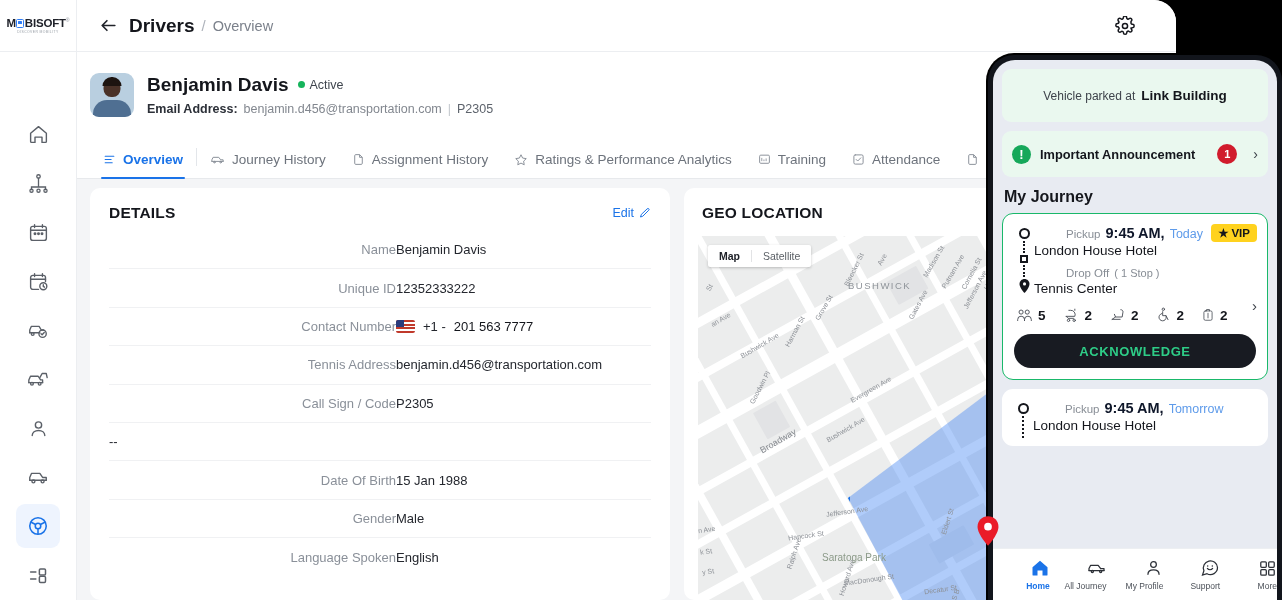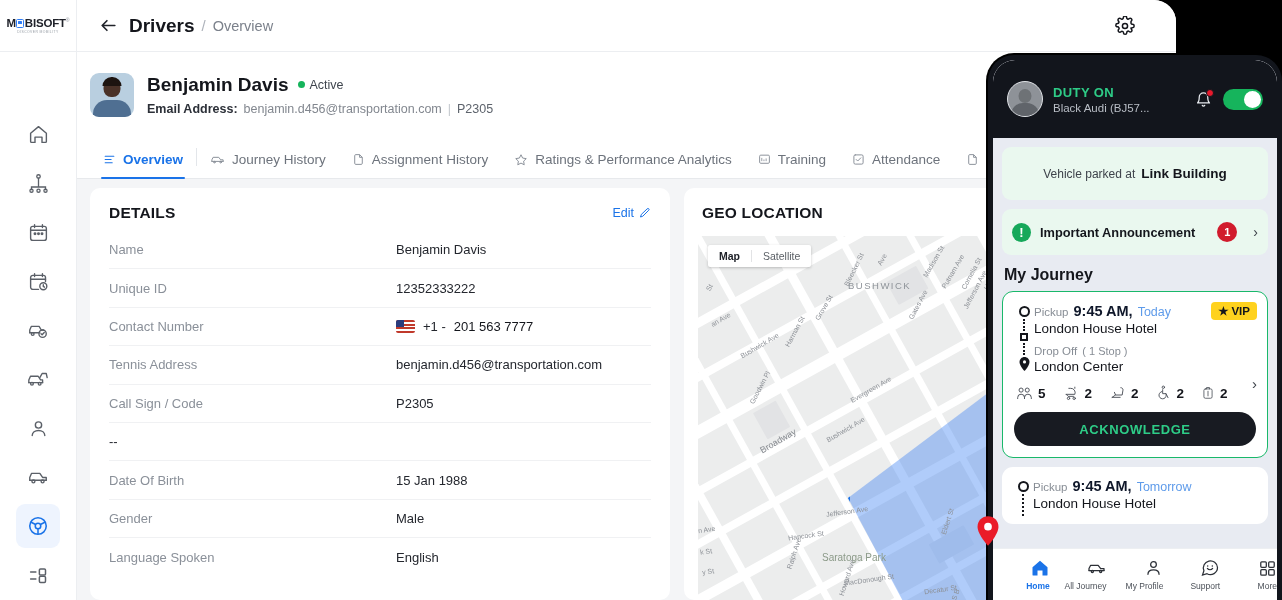--- a/index.html
+++ b/index.html
@@ -91,21 +91,21 @@
   .tab.active:after{
     content:""; position:absolute; left:11px; right:11px; bottom:-1px; height:2.5px;
     background:#1a73e8; border-radius:2px;
   }
   .tab-div{ width:1px; height:18px; background:#e3e6ea; margin-bottom:12px; }
 
   
   .content{ position:absolute; left:77px; top:179px; width:1099px; height:421px;
     background:#f4f5f7; display:flex; gap:14px; padding:9px 0 0 13px; }
   .card{ background:#fff; border-radius:10px; }
-  .details-card{ width:580px; height:412px; padding:16px 19px 0 19px; overflow:hidden; }
+  .details-card{ width:580px; height:412px; padding:16px 19px 0 19px; overflow:hidden;text-align:right; }
   .card-head{ display:flex;align-items:center;justify-content:space-between; }
   .card-title{ font-size:15.5px; font-weight:700; color:#14161c; letter-spacing:.2px;}
   .edit-link{ font-size:12.5px; color:#1a73e8; display:flex;align-items:center;gap:5px;cursor:pointer;}
 
   .rows{ margin-top:9px; }
   .row{ display:flex; align-items:center; height:38.4px; border-bottom:1px solid #f0f1f3; }
   .row:last-child{ border-bottom:none; }
   .row-label{ width:287px; font-size:13px; color:#8a9099; }
   .row-value{ font-size:13px; color:#24272e; display:flex;align-items:center;gap:8px;}
   .flag{ width:19px;height:13px;border-radius:2px;overflow:hidden;position:relative;
@@ -191,21 +191,21 @@
     position:relative;
   }
   .jcard.plain{ border:none; margin-top:9px; padding-bottom:6px; }
   .jrow{ display:flex; }
   .jtrack{ width:20px; display:flex;flex-direction:column;align-items:center;padding-top:3px;flex:none;}
   .tk-o{ width:11px;height:11px;border-radius:50%;border:2.6px solid #14161c;background:#fff;}
   .tk-dots{ width:0;border-left:2px dotted #14161c;height:12px;margin:2px 0;}
   .tk-sq{ width:8px;height:8px;border:2px solid #14161c;background:#fff;}
   .tk-pin{ width:11px;height:14px;}
   .jtext{ flex:1; }
-  .j-lbl{ font-size:11.5px; color:#878d95; }
+  .j-lbl{ font-size:11.5px; color:#878d95;margin-left:32px; }
   .j-time{ font-size:14.5px; font-weight:700; color:#0f172a; }
   .j-day{ font-size:12.5px; color:#5e9bea; }
   .j-place{ font-size:13.5px; color:#14161c; margin-top:2px; }
   .j-stop{ font-size:11px; color:#878d95; }
   .vip{
     position:absolute; right:10px; top:10px; background:#ffd21e; border-radius:4px;
     padding:2px 7px; font-size:11.5px; font-weight:700; color:#14161c;
     display:flex; align-items:center; gap:3px;
   }
   .jchev{ position:absolute; right:10px; top:50%; color:#3d424a; font-size:15px; }
@@ -558,40 +558,20 @@
           <circle cx="12" cy="11.3" r="4.2" fill="#fff"></circle>
         </svg>
       </div>
     </div>
   </div>
 </div>
 
 <div class="phone">
   <div class="phone-screen">
 
-    <div class="ph-head">
-      <div class="ph-av">
-          <div class="h"></div>
-          <div class="b"></div>
-        </div>
-      <div class="ph-duty">
-        <div class="ph-duty-t">DUTY ON</div>
-        <div class="ph-duty-s">Black Audi (BJ57...</div>
-      </div>
-      <div class="ph-right">
-        <div class="bell">
-          <svg width="17" height="19" viewBox="0 0 24 24" fill="none" stroke="#e6e9ee" stroke-width="1.8" stroke-linecap="round" stroke-linejoin="round">
-            <path d="M18 8.6a6 6 0 1 0-12 0c0 6.4-2.5 8.2-2.5 8.2h17S18 15 18 8.6"></path>
-              <path d="M13.7 20.3a2 2 0 0 1-3.4 0"></path>
-          </svg>
-          <span class="bell-dot"></span>
-        </div>
-        <div class="toggle"></div>
-      </div>
-    </div>
 
     <div class="ph-body">
       <div class="parked">
         <span>Vehicle parked at</span>
         <b>Link Building</b>
       </div>
 
       <div class="announce">
         <span class="ann-ico">!</span>
         <span class="ann-txt">Important Announcement</span>
@@ -623,21 +603,21 @@
             <div style="display:flex;align-items:baseline;gap:5px;">
               <span class="j-lbl">Pickup</span>
               <span class="j-time">9:45 AM,</span>
               <span class="j-day">Today</span>
             </div>
             <div class="j-place">London House Hotel</div>
             <div style="display:flex;align-items:baseline;gap:5px;margin-top:9px;">
               <span class="j-lbl">Drop Off</span>
               <span class="j-stop">( 1 Stop )</span>
             </div>
-            <div class="j-place">London Center</div>
+            <div class="j-place">Tennis Center</div>
           </div>
         </div>
 
         <div class="counts">
           <span class="cnt">
             <svg width="17" height="15" viewBox="0 0 24 22" fill="none" stroke="#4a4f57" stroke-width="1.4">
                 <circle cx="7" cy="6" r="3"></circle>
                 <circle cx="16" cy="6" r="3"></circle>
                 <path d="M2 19v-2a5 5 0 0 1 5-5 5 5 0 0 1 5 5v2M12 19v-2a5 5 0 0 1 5-5 5 5 0 0 1 5 5v2"></path>
               </svg>

